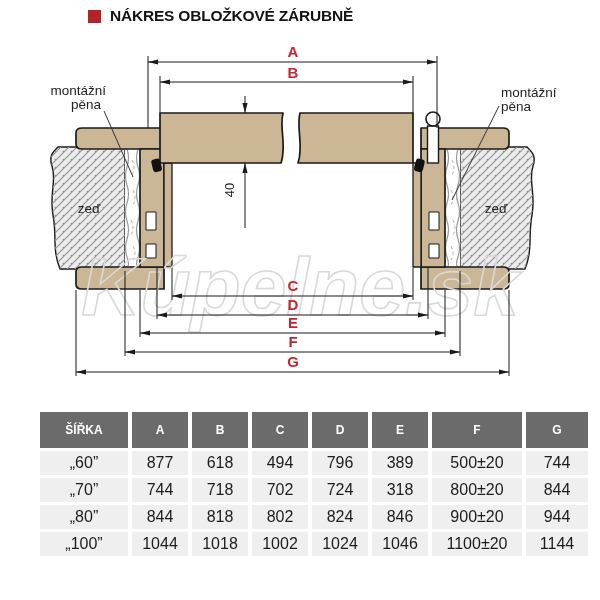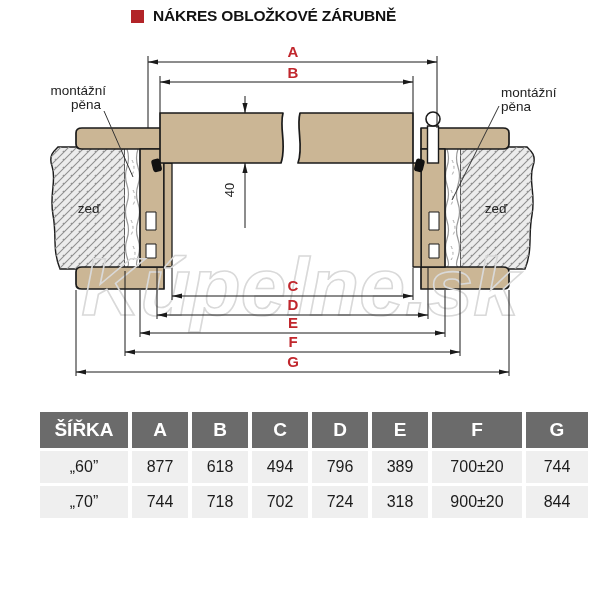--- a/index.html
+++ b/index.html
@@ -1,32 +1,32 @@
 <!DOCTYPE html>
 <html><head>
 <meta charset="utf-8">
 <style>
   html,body{margin:0;padding:0;background:#ffffff;}
   body{width:600px;height:600px;position:relative;overflow:hidden;
        font-family:"Liberation Sans", sans-serif;}
 
   
-  .title-bar{position:absolute;left:88px;top:7px;display:flex;align-items:center;gap:9px;margin-left:43px;}
+  .title-bar{position:absolute;left:88px;top:7px;display:flex;align-items:center;gap:9px;}
   .title-bullet{width:13px;height:13px;background:#b22428;flex:0 0 auto;}
   .title-text{font-size:15.5px;font-weight:700;color:#121212;letter-spacing:-0.2px;white-space:nowrap;}
 
   
   .diagram{position:absolute;left:0;top:0;width:600px;height:406px;}
 
   
   .size-table{position:absolute;left:36px;top:409px;border-collapse:separate;border-spacing:4px 3px;}
-  .size-table th{background:#6b6b6b;color:#ffffff;font-size:19px;font-weight:700;
+  .size-table th{background:#6b6b6b;color:#ffffff;font-size:12px;font-weight:700;
                  height:36px;text-align:center;padding:0 2px;}
   .size-table td{background:#efefef;color:#1c1c1c;font-size:16px;font-weight:400;
-                 height:32px;text-align:center;padding:0 2px;white-space:nowrap;}
+                 height:24px;text-align:center;padding:0 2px;white-space:nowrap;}
   .col-sirka{width:84px;} .col-n{width:52px;} .col-f{width:86px;} .col-g{width:58px;}
 </style>
 </head>
 <body>
 
 <svg class="diagram" viewBox="0 0 600 406">
   <defs>
     <pattern id="hatch" width="8" height="8" patternUnits="userSpaceOnUse">
       <path d="M-1,1 l2,-2 M0,8 L8,0 M6,9 l2,-2" stroke="#8f8f8f" stroke-width="1.1" fill="none"></path>
     </pattern>
@@ -165,27 +165,47 @@
     </tr>
   </thead>
   <tbody>
     <tr>
       <td>„60”</td>
       <td>877</td>
       <td>618</td>
       <td>494</td>
       <td>796</td>
       <td>389</td>
-      <td>700±20</td>
+      <td>500±20</td>
       <td>744</td>
     </tr>
     <tr>
       <td>„70”</td>
       <td>744</td>
       <td>718</td>
       <td>702</td>
       <td>724</td>
       <td>318</td>
+      <td>800±20</td>
+      <td>844</td>
+    </tr>
+    <tr>
+      <td>„80”</td>
+      <td>844</td>
+      <td>818</td>
+      <td>802</td>
+      <td>824</td>
+      <td>846</td>
       <td>900±20</td>
-      <td>844</td>
+      <td>944</td>
+    </tr>
+    <tr>
+      <td>„100”</td>
+      <td>1044</td>
+      <td>1018</td>
+      <td>1002</td>
+      <td>1024</td>
+      <td>1046</td>
+      <td>1100±20</td>
+      <td>1144</td>
     </tr>
   </tbody>
 </table>
 
 </body></html>

